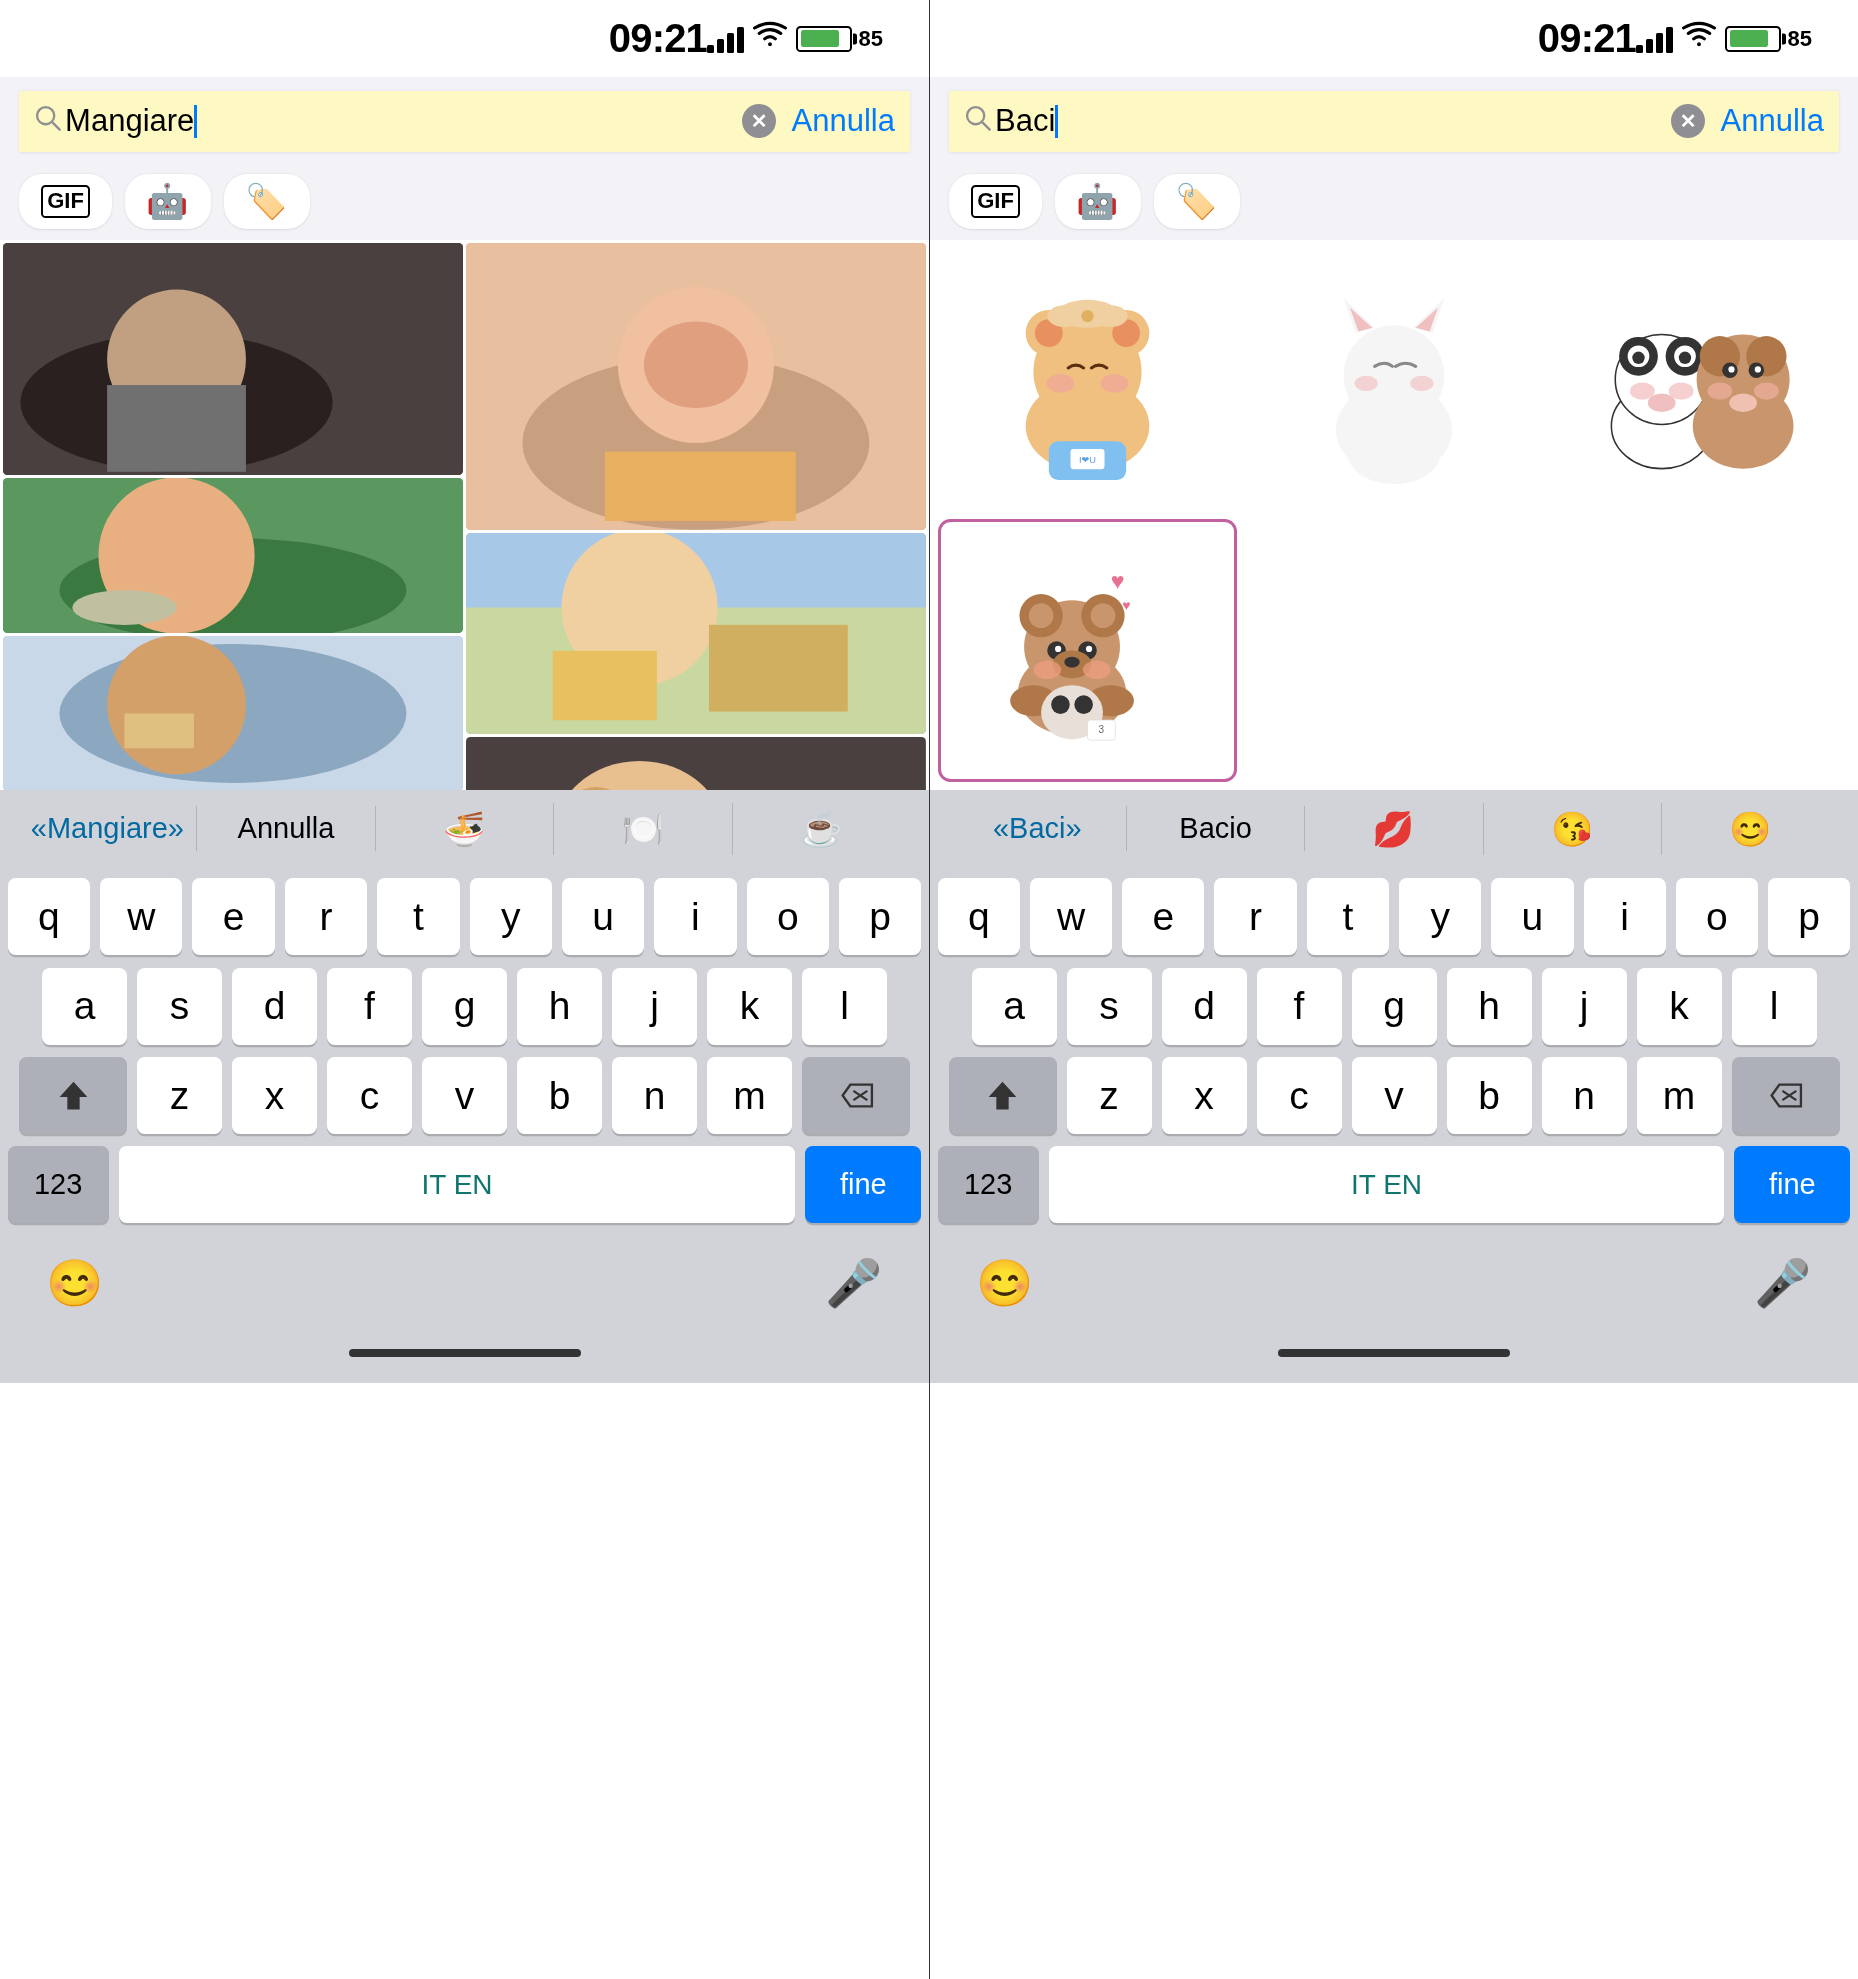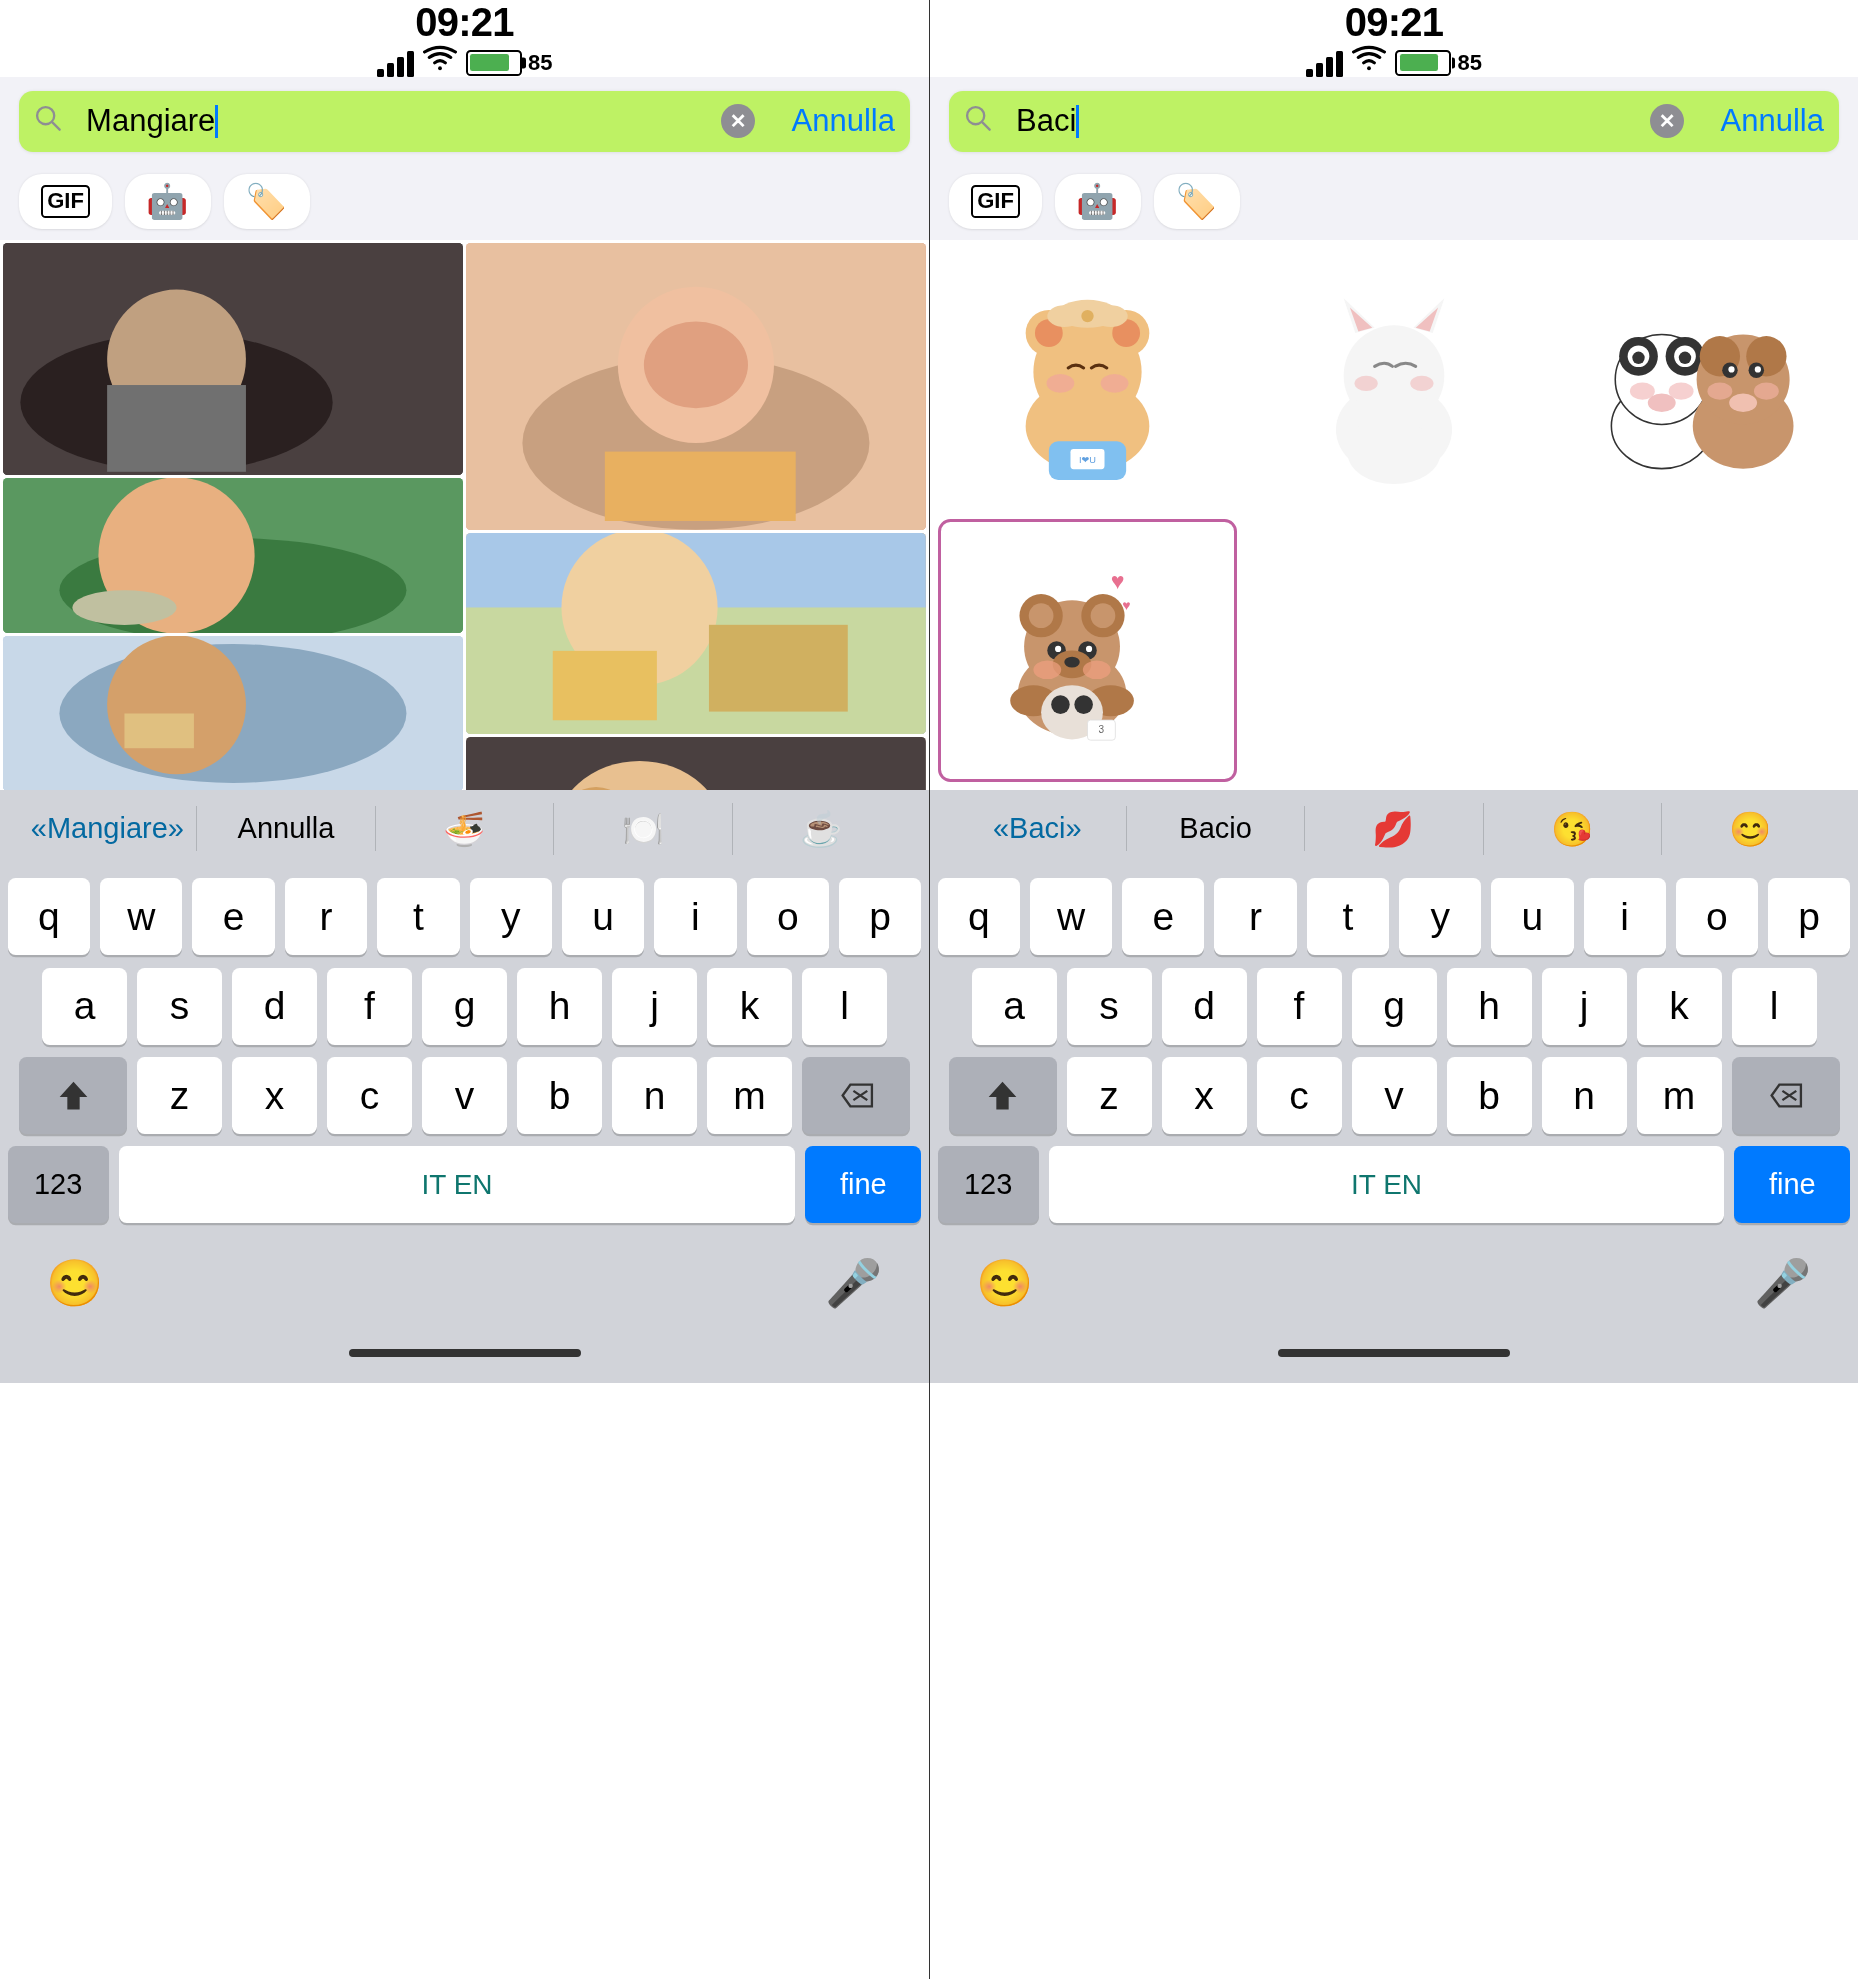--- a/index.html
+++ b/index.html
@@ -22,24 +22,23 @@
     .phone-screen.right {
       border-left: 0.8px solid #333;
     }
 
     
     .status-bar {
       height: 77px;
       background: #fff;
       display: flex;
       align-items: center;
-      justify-content: space-between;
+      justify-content: flex-end;
       padding: 0 46px;
       flex-shrink: 0;
-      flex-direction: column;
     }
     .status-time {
       font-size: 40px;
       font-weight: 600;
       color: #000;
       letter-spacing: -0.8px;
     }
     .status-icons {
       display: flex;
       align-items: center;
@@ -98,26 +97,26 @@
       color: #000;
     }
 
     
     .search-area {
       background: #f2f2f7;
       padding: 14px 18.6px 11px;
       flex-shrink: 0;
     }
     .search-bar {
-      background: #bef264;
-      border-radius: 14px;
+      background: #fef9c3;
+      border-radius: 2px;
       display: flex;
       align-items: center;
       padding: 12.4px 15.5px;
-      gap: 24px;
+      gap: 3px;
       box-shadow: 0 0.8px 3.1px rgba(0,0,0,0.08);
     }
     .search-icon-wrap {
       color: #8e8e93;
       font-size: 28px;
     }
     .search-input-text {
       flex: 1;
       font-size: 31px;
       color: #000;

